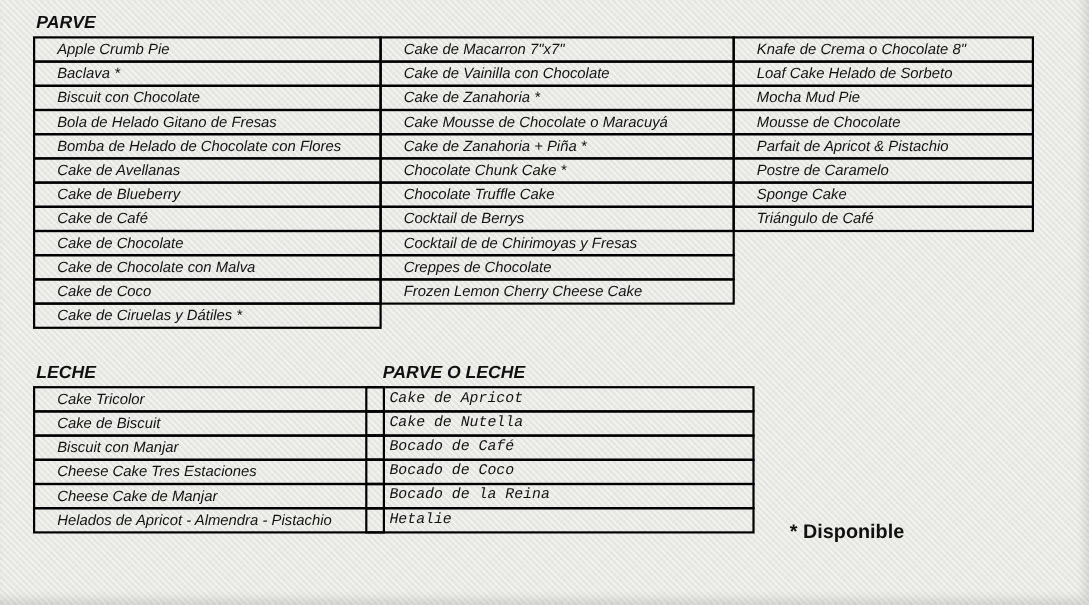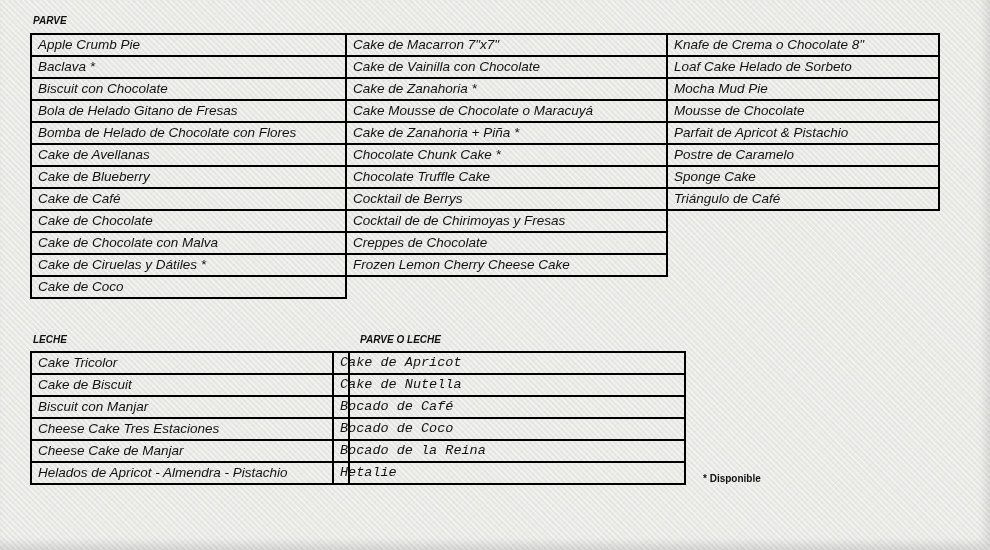--- a/index.html
+++ b/index.html
@@ -14,90 +14,90 @@
     background-color: #eaeae7;
     background-image:
       repeating-linear-gradient(45deg, rgba(255,255,255,0.45) 0 1px, rgba(0,0,0,0.02) 2px 3px, transparent 3px 4px),
       repeating-linear-gradient(-45deg, rgba(140,140,138,0.05) 0 1px, transparent 1px 4px);
     box-shadow: inset -4px -6px 8px rgba(0,0,0,0.10);
     font-family: "Liberation Sans", sans-serif;
     color: #111111;
   }
   .section-title {
     position: absolute;
-    font-size: 10px;
+    font-size: 16px;
     line-height: 16px;
     font-weight: bold;
     font-style: italic;
     color: #101010;
     white-space: nowrap;
   }
   .menu-col {
     position: absolute;
   }
   .cell {
     box-sizing: border-box;
     height: 24px;
     margin-top: -2px;
     border: 2px solid #000000;
-    padding: 0 4px 0 6px;
+    padding: 0 4px 0 20px;
     font-size: 13.5px;
     font-style: italic;
     line-height: 20px;
     white-space: nowrap;
     overflow: hidden;
     color: #121212;
   }
   .cell:first-child {
     margin-top: 0;
   }
   #footnote {
     position: absolute;
-    left: 703px;
+    left: 718px;
     top: 473px;
-    font-size: 10px;
+    font-size: 18px;
     font-weight: bold;
     color: #101010;
     white-space: nowrap;
   }
 
   
   #parve-title        { left: 33px;  top: 13px; }
   #parve-col-1        { left: 30px;  top: 33px;  width: 317px; }
   #parve-col-2        { left: 345px; top: 33px;  width: 323px; }
   #parve-col-3        { left: 666px; top: 33px;  width: 274px; }
 
   
   #leche-title        { left: 33px;  top: 332px; }
   #leche-col-1        { left: 30px;  top: 351px; width: 320px; }
 
   
-  #parve-o-leche-title{ left: 360px; top: 332px; }
+  #parve-o-leche-title{ left: 348px; top: 332px; }
   #parve-o-leche-col-1{ left: 332px; top: 351px; width: 354px; font-family: Liberation Mono, monospace; }
 </style>
 </head>
 <body>
 
 <div id="page">
 
   <div id="parve-title" class="section-title">PARVE</div>
 
   <div id="parve-col-1" class="menu-col">
       <div class="cell">Apple Crumb Pie</div>
       <div class="cell">Baclava *</div>
       <div class="cell">Biscuit con Chocolate</div>
       <div class="cell">Bola de Helado Gitano de Fresas</div>
       <div class="cell">Bomba de Helado de Chocolate con Flores</div>
       <div class="cell">Cake de Avellanas</div>
       <div class="cell">Cake de Blueberry</div>
       <div class="cell">Cake de Café</div>
       <div class="cell">Cake de Chocolate</div>
       <div class="cell">Cake de Chocolate con Malva</div>
+      <div class="cell">Cake de Coco</div>
       <div class="cell">Cake de Ciruelas y Dátiles *</div>
-      <div class="cell">Cake de Coco</div>
     </div>
 
   <div id="parve-col-2" class="menu-col">
       <div class="cell">Cake de Macarron 7"x7"</div>
       <div class="cell">Cake de Vainilla con Chocolate</div>
       <div class="cell">Cake de Zanahoria *</div>
       <div class="cell">Cake Mousse de Chocolate o Maracuyá</div>
       <div class="cell">Cake de Zanahoria + Piña *</div>
       <div class="cell">Chocolate Chunk Cake *</div>
       <div class="cell">Chocolate Truffle Cake</div>

